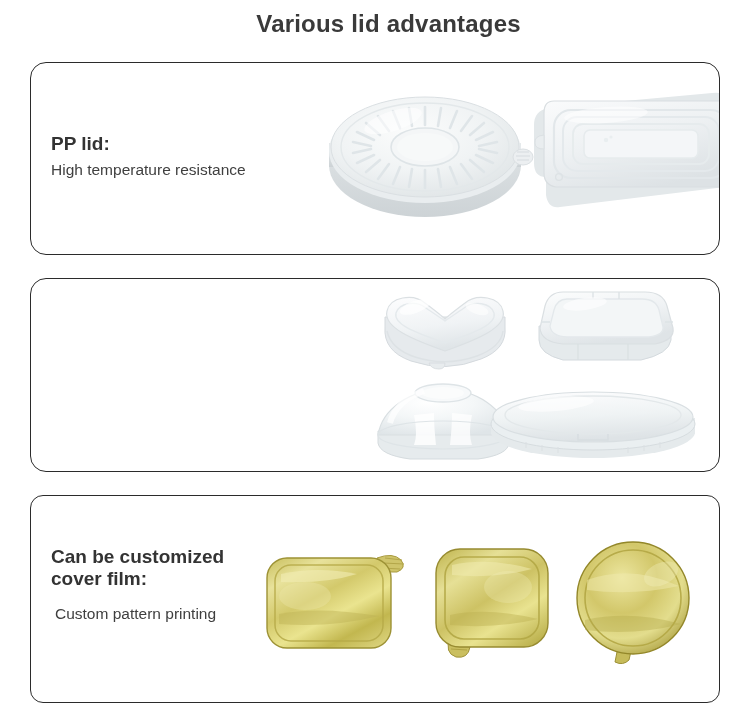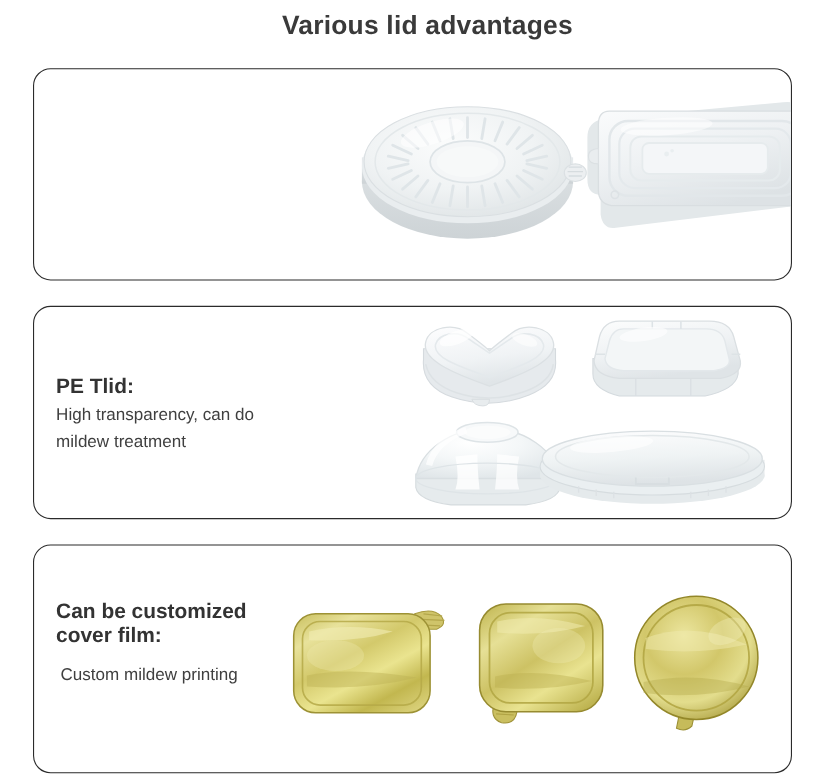--- a/index.html
+++ b/index.html
@@ -27,21 +27,21 @@
     position: absolute;
     left: 30px;
     width: 690px;
     border: 1.3px solid #2b2b2b;
     border-radius: 16px;
     background: #ffffff;
     overflow: hidden;
   }
   #panel-1 { top: 62px; height: 193px; }
   #panel-2 { top: 278px; height: 194px; }
-  #panel-3 { top: 495px; height: 208px; }
+  #panel-3 { top: 495px; height: 208px; border-radius: 13px; }
 
   .panel-text {
     position: absolute;
     left: 20px;
     z-index: 4;
   }
   .panel-heading {
     font-size: 19px;
     font-weight: bold;
     color: #333333;
@@ -82,20 +82,24 @@
 </style>
 </head>
 <body>
 
 <div class="page">
 
   <div class="page-title">Various lid advantages</div>
 
   <div class="panel" id="panel-1">
 
+    <div class="panel-text">
+      <div class="panel-heading">PP lid:</div>
+      <div class="panel-body">High temperature resistance</div>
+    </div>
 
     <div class="art" id="art-pp-round">
       <svg width="220" height="140" viewBox="0 0 220 140">
         <defs>
           <radialGradient id="roundBody" cx="42%" cy="35%" r="72%">
             <stop offset="0%" stop-color="#fbfcfc"></stop>
             <stop offset="55%" stop-color="#f0f3f4"></stop>
             <stop offset="100%" stop-color="#dfe4e6"></stop>
           </radialGradient>
           <linearGradient id="roundRim" x1="0" y1="0" x2="0" y2="1">
@@ -184,25 +188,20 @@
 
         <path d="M18 58 Q8 59 9 66 Q9 72 18 72 Z" fill="#e9edef" stroke="#dbe0e3" stroke-width="1"></path>
 
         <ellipse cx="80" cy="38" rx="42" ry="8" fill="#ffffff" opacity="0.5" transform="rotate(-4 80 38)"></ellipse>
       </svg>
     </div>
   </div>
 
   <div class="panel" id="panel-2">
 
-    <div class="panel-text">
-      <div class="panel-heading">PE Tlid:</div>
-      <div class="panel-body">High transparency, can do
-mildew treatment</div>
-    </div>
 
     <div class="art" id="art-pe-heart">
       <svg width="150" height="85" viewBox="0 0 150 85">
         <defs>
           <linearGradient id="heartG" x1="0" y1="0" x2="0.3" y2="1">
             <stop offset="0%" stop-color="#fdfdfe"></stop>
             <stop offset="60%" stop-color="#f0f3f5"></stop>
             <stop offset="100%" stop-color="#e0e5e8"></stop>
           </linearGradient>
         </defs>
@@ -312,21 +311,21 @@
         <ellipse cx="70" cy="20" rx="38" ry="7" fill="#ffffff" opacity="0.6" transform="rotate(-5 70 20)"></ellipse>
       </svg>
     </div>
   </div>
 
   <div class="panel" id="panel-3">
 
     <div class="panel-text">
       <div class="panel-heading">Can be customized
 cover film:</div>
-      <div class="panel-body">Custom mildew printing</div>
+      <div class="panel-body">Custom pattern printing</div>
     </div>
 
     <div class="art" id="art-foil-rect">
       <svg width="160" height="115" viewBox="0 0 160 115">
         <defs>
           <linearGradient id="goldRect" x1="0.1" y1="0" x2="0.85" y2="1">
             <stop offset="0%" stop-color="#cfc66a"></stop>
             <stop offset="18%" stop-color="#e8e29b"></stop>
             <stop offset="42%" stop-color="#d3c96b"></stop>
             <stop offset="62%" stop-color="#eae48f"></stop>

